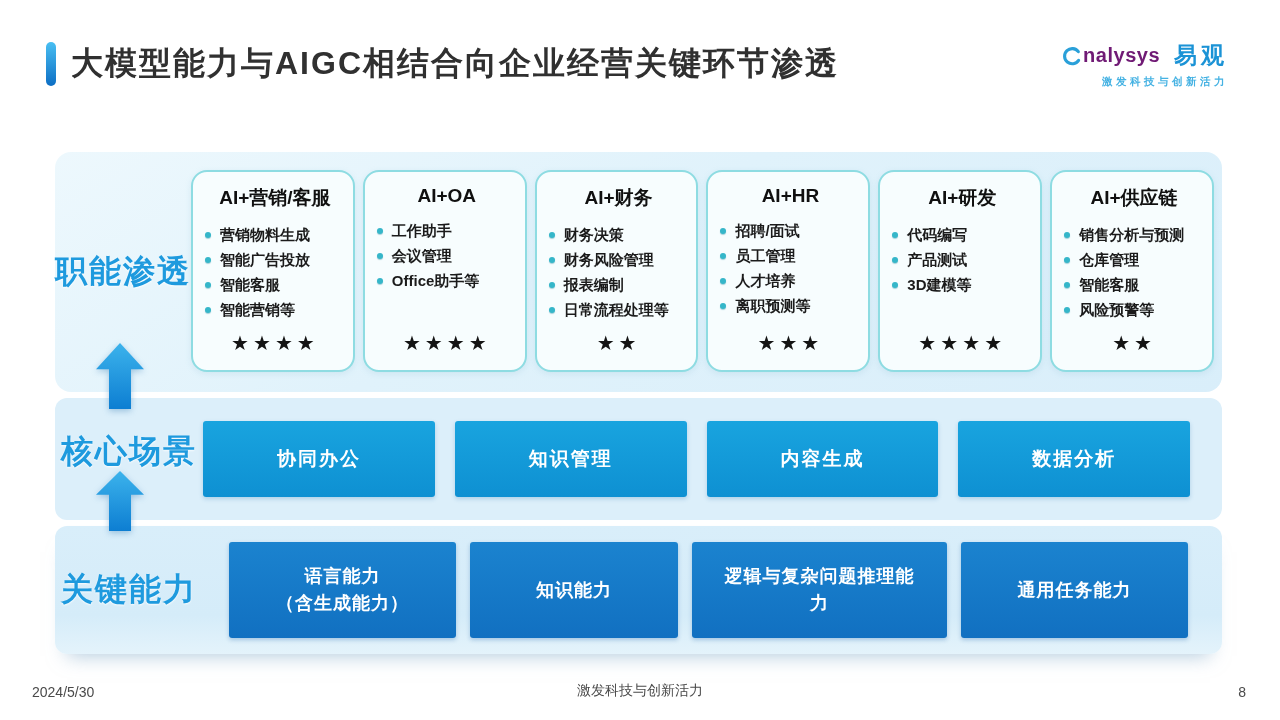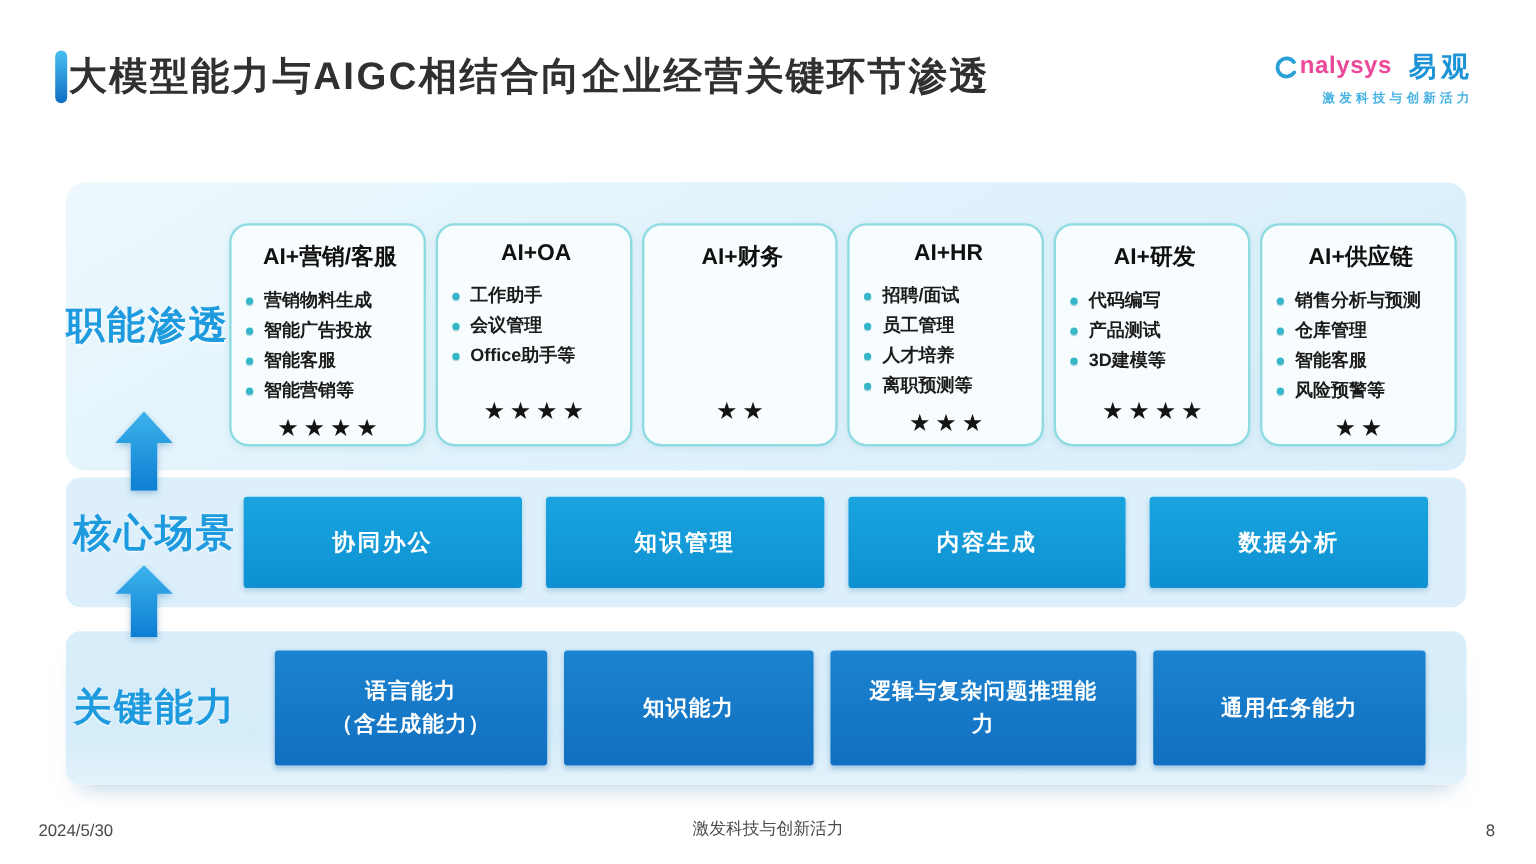--- a/index.html
+++ b/index.html
@@ -4,47 +4,47 @@
 <style>
   * { box-sizing: border-box; margin: 0; padding: 0; }
   html,body { background:#ffffff; }
   body { font-family: "Liberation Sans", "DejaVu Sans", sans-serif; }
   .slide { position:relative; width:1280px; height:720px; background:#ffffff; overflow:hidden; }
 
   
   .header { position:absolute; top:42px; left:46px; display:flex; align-items:center; }
   .accent-bar { width:10px; height:44px; border-radius:6px;
     background:linear-gradient(180deg,#49bff2 0%, #0d6ec4 100%); flex:none; }
-  .slide-title { margin-left:1px; font-size:32px; font-weight:800; color:#303030; letter-spacing:2px; }
+  .slide-title { margin-left:15px; font-size:32px; font-weight:800; color:#303030; letter-spacing:2px; }
 
   .logo { position:absolute; top:40px; right:52px; text-align:right; }
   .logo-row { display:flex; align-items:center; justify-content:flex-end; }
   .logo-swirl { width:22px; height:22px; margin-right:1px; position:relative; top:1px; }
-  .logo-en { font-size:20px; font-weight:700; color:#ec4899; letter-spacing:.5px; }
+  .logo-en { font-size:20px; font-weight:700; color:#701a75; letter-spacing:.5px; }
   .logo-cn { font-size:23px; font-weight:800; color:#1b93d6; margin-left:14px; letter-spacing:4px; }
   .logo-tagline { margin-top:4px; font-size:10.5px; font-weight:700; color:#45b2e3; letter-spacing:3.5px; }
 
   
   .band { position:absolute; left:55px; width:1167px; display:flex; }
   .band-functions { top:152px; height:240px; border-radius:16px;
     background:linear-gradient(150deg,#edf8fd 0%, #e0f2fb 45%, #d9eefa 100%); }
-  .band-scenarios { top:398px; height:108px; border-radius:12px; background:#dceffa; }
+  .band-scenarios { top:398px; height:122px; border-radius:12px; background:#dceffa; }
   .band-capabilities { top:526px; height:128px; border-radius:12px;
     background:linear-gradient(180deg,#d9eefa 0%, #d5ecf9 70%, #e4f3fb 100%);
     box-shadow:0 14px 18px -12px rgba(130,170,200,.6); }
 
   .rail { flex:0 0 133px; display:flex; align-items:center; justify-content:center; }
   .band-scenarios .rail, .band-capabilities .rail { flex-basis:148px; }
   .band-scenarios .rail { padding-bottom:14px; }
   .band-capabilities .rail { padding-bottom:0;font-family:Liberation Mono, monospace; }
   .rail-label { font-size:32px; font-weight:800; letter-spacing:2px;
     color:var(--label_blue,#1e9ade); text-shadow:0 1px 2px rgba(255,255,255,.9); white-space:nowrap; }
 
   
-  .cards { flex:1; display:flex; gap:8px; padding:34px 8px 20px 0; }
+  .cards { flex:1; display:flex; gap:8px; padding:18px 8px 20px 0; }
   .card { flex:1; background:#f7fdfe; border:2px solid var(--card_border,#8edce2); border-radius:16px;
     display:flex; flex-direction:column; padding:13px 8px 15px 12px;
     box-shadow:0 2px 6px rgba(120,180,200,.18); }
   .card-title { text-align:center; font-size:19px; font-weight:800; color:#101010; margin-bottom:11px; white-space:nowrap; }
   .card-bullets { list-style:none; flex:1; }
   .card-bullets li { display:flex; align-items:center; font-size:15px; font-weight:700; color:#1b1b1b; line-height:25px; white-space:nowrap; }
   .dot { width:6px; height:6px; border-radius:50%; background:var(--bullet_dot,#35b6c9); margin-right:9px; flex:none;
     box-shadow:0 1px 1px rgba(40,140,160,.4); }
   .card-stars { text-align:center; font-size:20px; color:var(--star,#141414); letter-spacing:4px; margin-top:auto; padding-top:6px; }
 
@@ -137,20 +137,38 @@
             <li>
               <span class="dot"></span>
               <span>Office助手等</span>
             </li>
           </ul>
     <div class="card-stars">★★★★</div>
   </div>
 
   <div class="card">
     <div class="card-title">AI+财务</div>
+    <ul class="card-bullets">
+            <li>
+              <span class="dot"></span>
+              <span>财务决策</span>
+            </li>
+            <li>
+              <span class="dot"></span>
+              <span>财务风险管理</span>
+            </li>
+            <li>
+              <span class="dot"></span>
+              <span>报表编制</span>
+            </li>
+            <li>
+              <span class="dot"></span>
+              <span>日常流程处理等</span>
+            </li>
+          </ul>
     <div class="card-stars">★★</div>
   </div>
 
   <div class="card">
     <div class="card-title">AI+HR</div>
     <ul class="card-bullets">
             <li>
               <span class="dot"></span>
               <span>招聘/面试</span>
             </li>

